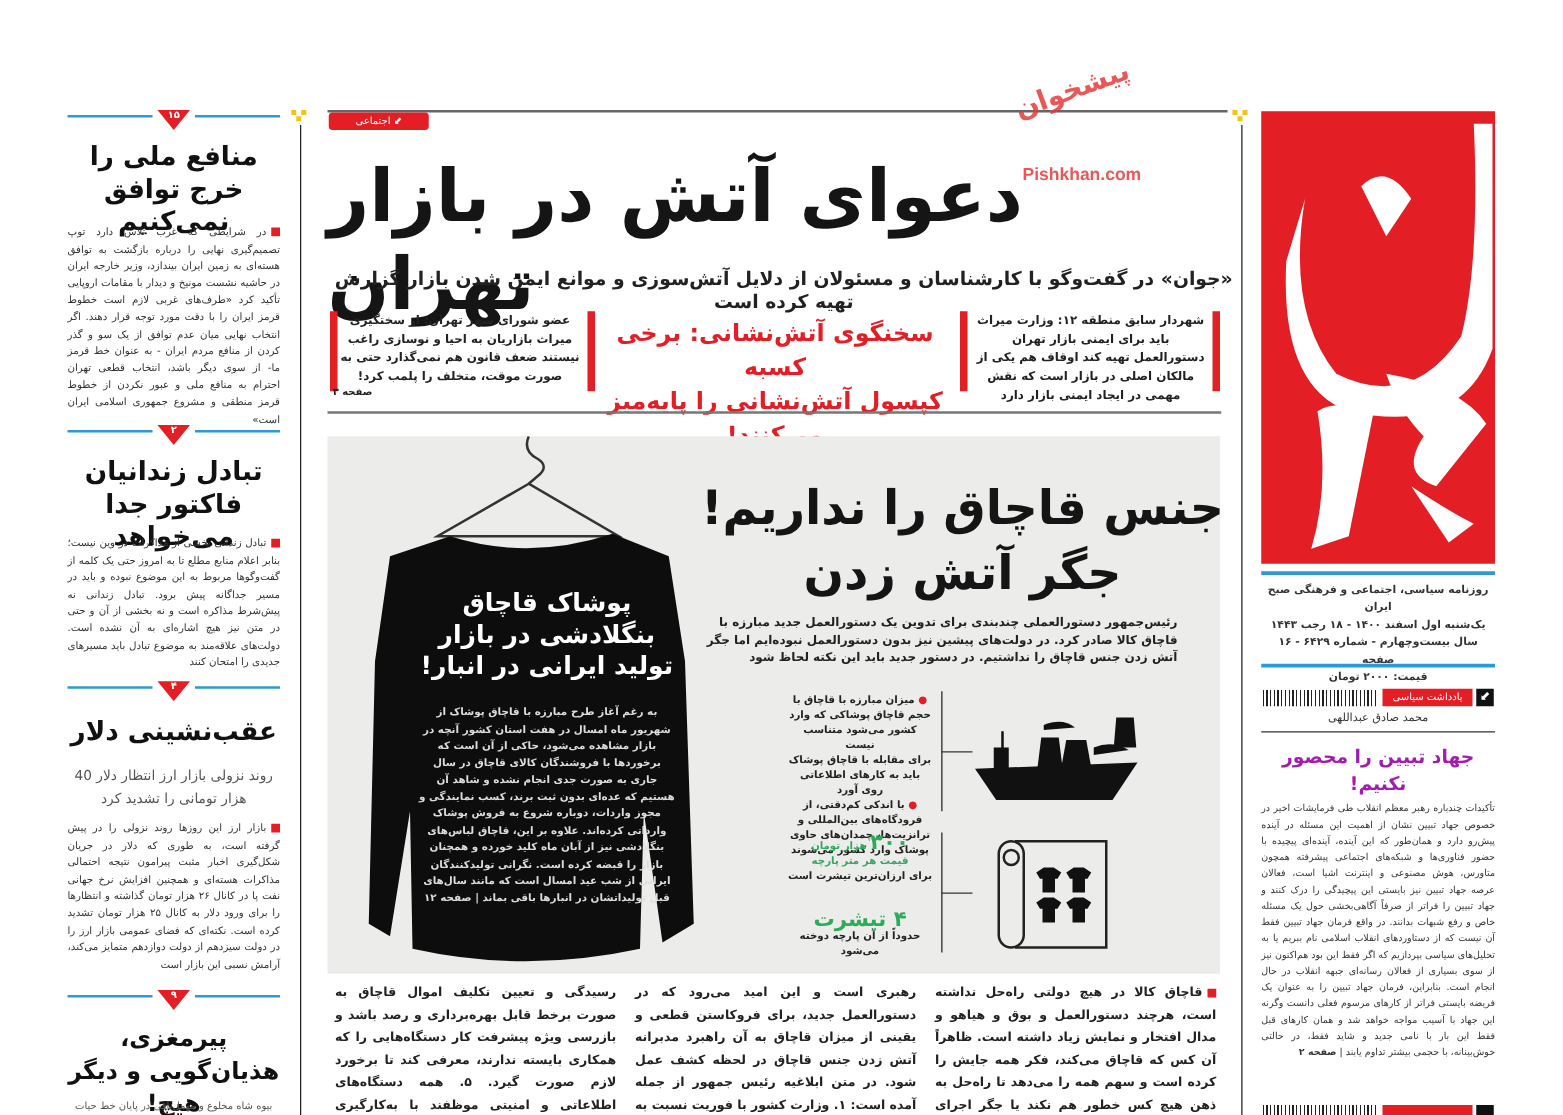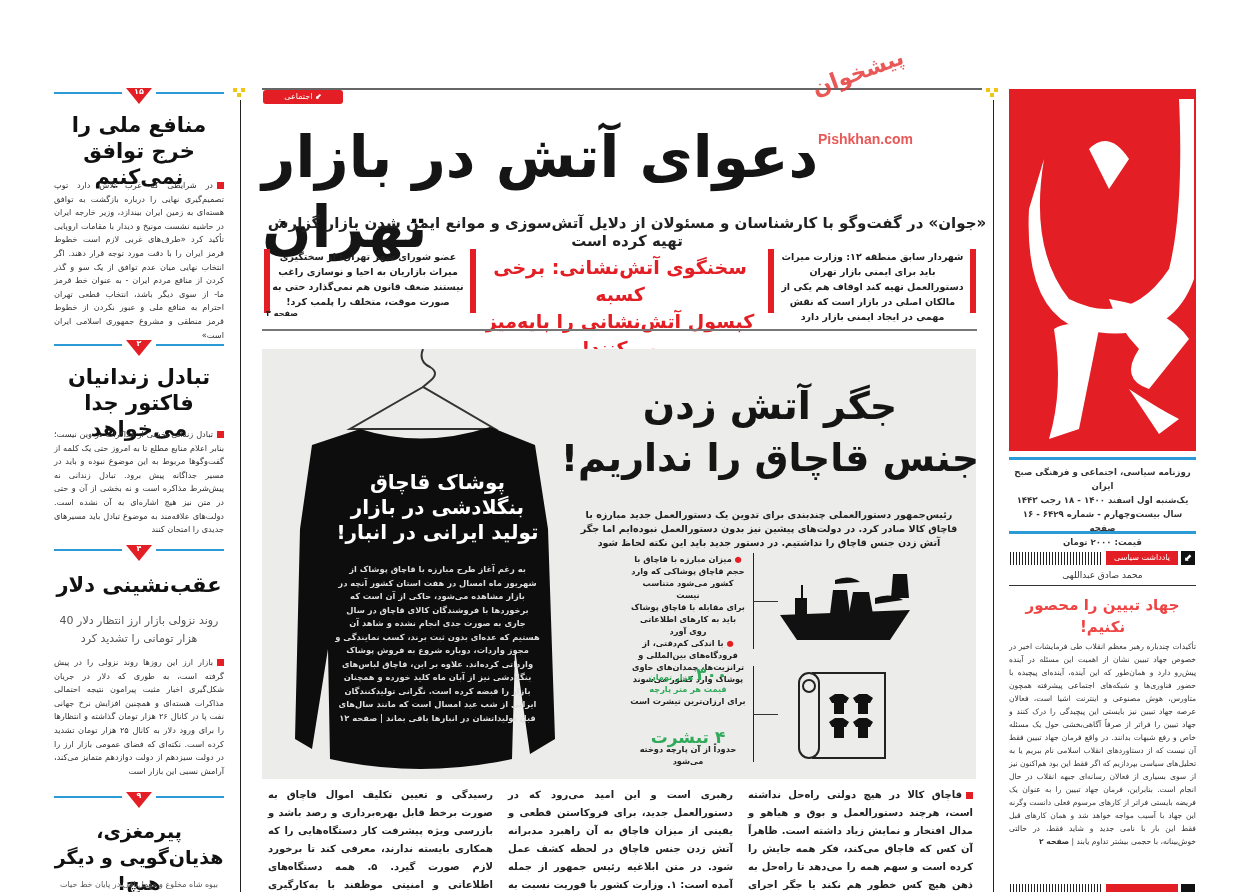--- a/index.html
+++ b/index.html
@@ -21,32 +21,32 @@
   
   .tag-red{position:absolute;background:#e31e24;color:#fff;font-size:8px;border-radius:3px;text-align:center;}
   .headline{position:absolute;left:262px;width:730px;text-align:left;font-weight:bold;font-size:58px;line-height:70px;color:#151515;letter-spacing:-1px;}
   .subhead{position:absolute;left:262px;width:730px;text-align:center;font-weight:bold;font-size:15px;color:#222;}
   .box-bar{position:absolute;width:6px;height:64px;background:#e31e24;}
   .box-text{position:absolute;font-size:9.5px;line-height:15px;font-weight:bold;color:#222;text-align:center;}
   .red-head{position:absolute;text-align:center;font-weight:bold;color:#e31e24;font-size:19px;line-height:27px;}
   .hr{position:absolute;height:2px;background:#777;}
   .panel{position:absolute;left:262px;top:349px;width:714px;height:430px;background:#ececea;}
   .feat-title{position:absolute;left:560px;width:420px;text-align:center;font-weight:bold;font-size:38px;line-height:52px;color:#151515;}
-  .feat-lead{position:absolute;left:570px;width:398px;text-align:center;font-size:9.6px;line-height:14px;font-weight:bold;color:#222;margin-top:16px;}
+  .feat-lead{position:absolute;left:544px;width:398px;text-align:right;font-size:9.6px;line-height:14px;font-weight:bold;color:#222;}
   .shirt-title{position:absolute;left:330px;width:215px;text-align:center;color:#fff;font-weight:bold;font-size:20px;line-height:25px;}
   .shirt-body{position:absolute;left:335px;width:205px;text-align:center;color:#ddd;font-size:8.3px;line-height:13.5px;font-weight:bold;}
   .info-text{position:absolute;font-size:8.2px;line-height:12px;font-weight:bold;color:#222;text-align:center;}
   .green{color:#2faa5a;}
   .col-body{position:absolute;top:786px;font-size:10px;line-height:18px;font-weight:bold;color:#222;text-align:justify;width:225px;}
   
   .logo{position:absolute;left:1009px;top:89px;width:187px;height:362px;background:#e31e24;overflow:hidden;}
   .blue-rule{position:absolute;left:1009px;width:187px;height:3px;background:#2b9ad6;}
   .mast-info{position:absolute;left:1009px;top:465px;width:187px;text-align:center;font-size:8.6px;line-height:14px;font-weight:bold;color:#333;}
   .bars{position:absolute;height:13px;background:repeating-linear-gradient(90deg,#222 0 1px,#fff 1px 3px);}
-  .rc-title{position:absolute;left:1009px;width:187px;text-align:center;font-weight:bold;font-size:15px;line-height:22px;color:#ef4444;}
+  .rc-title{position:absolute;left:1009px;width:187px;text-align:center;font-weight:bold;font-size:15px;line-height:22px;color:#a21caf;}
   .rc-body{position:absolute;left:1009px;width:187px;text-align:justify;font-size:7.6px;line-height:13px;color:#333;}
   .pishkhan{position:absolute;color:#e63a3a;font-weight:bold;opacity:.85;}
 </style>
 </head>
 <body>
 
 <div class="yel" style="left:233px;top:88px">
     <i style="left:0;top:0"></i>
     <i style="left:8px;top:0"></i>
     <i style="left:4px;top:5px"></i>
@@ -116,22 +116,22 @@
 
 <svg class="abs" style="left:290px;top:349px" width="270" height="430">
   <path d="M133 0 Q128 12 140 18 Q150 24 140 32 L133 38" stroke="#333" stroke-width="2" fill="none"></path>
   <path d="M133 38 L60 80 L205 80 Z" stroke="#333" stroke-width="2" fill="none"></path>
   <path d="M70 80 Q133 100 200 78 L245 96 L258 180 L265 390 L240 405 L225 300 L222 410 Q130 430 40 410 L38 300 L22 400 L5 390 L10 180 L22 96 Z" fill="#0d0d0d"></path>
 </svg>
 <div class="shirt-title" style="top:470px">پوشاک قاچاق بنگلادشی در بازار تولید ایرانی در انبار!</div>
 <div class="shirt-body" style="top:563px">به رغم آغاز طرح مبارزه با قاچاق پوشاک از شهریور ماه امسال در هفت استان کشور آنچه در بازار مشاهده می‌شود، حاکی از آن است که برخوردها با فروشندگان کالای قاچاق در سال جاری به صورت جدی انجام نشده و شاهد آن هستیم که عده‌ای بدون ثبت برند، کسب نمایندگی و مجوز واردات، دوباره شروع به فروش پوشاک وارداتی کرده‌اند. علاوه بر این، قاچاق لباس‌های بنگلادشی نیز از آبان ماه کلید خورده و همچنان بازار را قبضه کرده است. نگرانی تولیدکنندگان ایرانی از شب عید امسال است که مانند سال‌های قبل تولیداتشان در انبارها باقی بماند | صفحه ۱۲</div>
 
 <div class="feat-title" style="top:380px">
+    <div>جنس قاچاق را نداریم!</div>
     <div>جگر آتش زدن</div>
-    <div>جنس قاچاق را نداریم!</div>
   </div>
 <div class="feat-lead" style="top:492px">رئیس‌جمهور دستورالعملی چندبندی برای تدوین یک دستورالعمل جدید مبارزه با قاچاق کالا صادر کرد. در دولت‌های پیشین نیز بدون دستورالعمل نبوده‌ایم اما جگر آتش زدن جنس قاچاق را نداشتیم. در دستور جدید باید این نکته لحاظ شود</div>
 
 <div class="vrule" style="left:753px;top:553px;height:96px"></div>
 <div class="abs" style="left:753px;top:601px;width:25px;height:1px;background:#333"></div>
 <div class="info-text" style="left:630px;top:553px;width:116px">
   <span style="color:#e31e24">●</span> <span>میزان مبارزه با قاچاق با حجم قاچاق پوشاکی که وارد کشور می‌شود متناسب نیست</span><br><span>برای مقابله با قاچاق پوشاک باید به کارهای اطلاعاتی روی آورد</span><br><span style="color:#e31e24">●</span> <span>با اندکی کم‌دقتی، از فرودگاه‌های بین‌المللی و ترانزیت‌ها، چمدان‌های حاوی پوشاک وارد کشور می‌شوند</span>
 </div>
 <svg class="abs" style="left:775px;top:570px" width="140" height="75">
   <path d="M5 45 L135 40 L115 70 L22 70 Z" fill="#111"></path>

